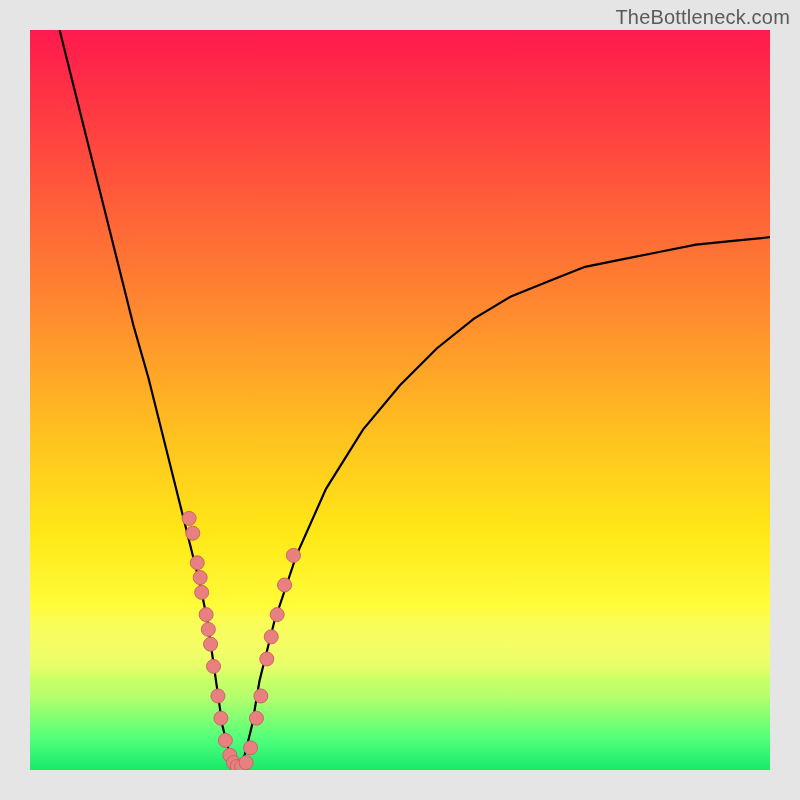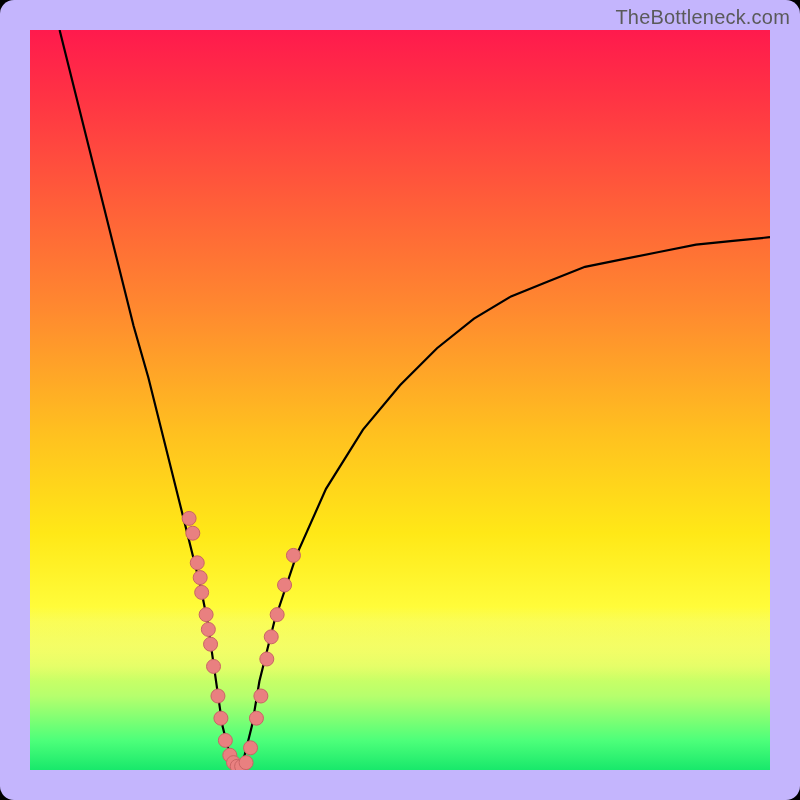--- a/index.html
+++ b/index.html
@@ -7,22 +7,21 @@
     padding: 0;
     width: 800px;
     height: 800px;
     overflow: hidden;
     background: #000;
     font-family: Arial, Helvetica, sans-serif;
   }
   .frame {
     position: absolute;
     inset: 0;
-    background: #c4b5fd;
-    border-radius: 14px;
+    background: #e5e5e5;
   }
   .plot-area {
     position: absolute;
     left: 30px;
     top: 30px;
     width: 740px;
     height: 740px;
     
     background: linear-gradient(
       to bottom,

